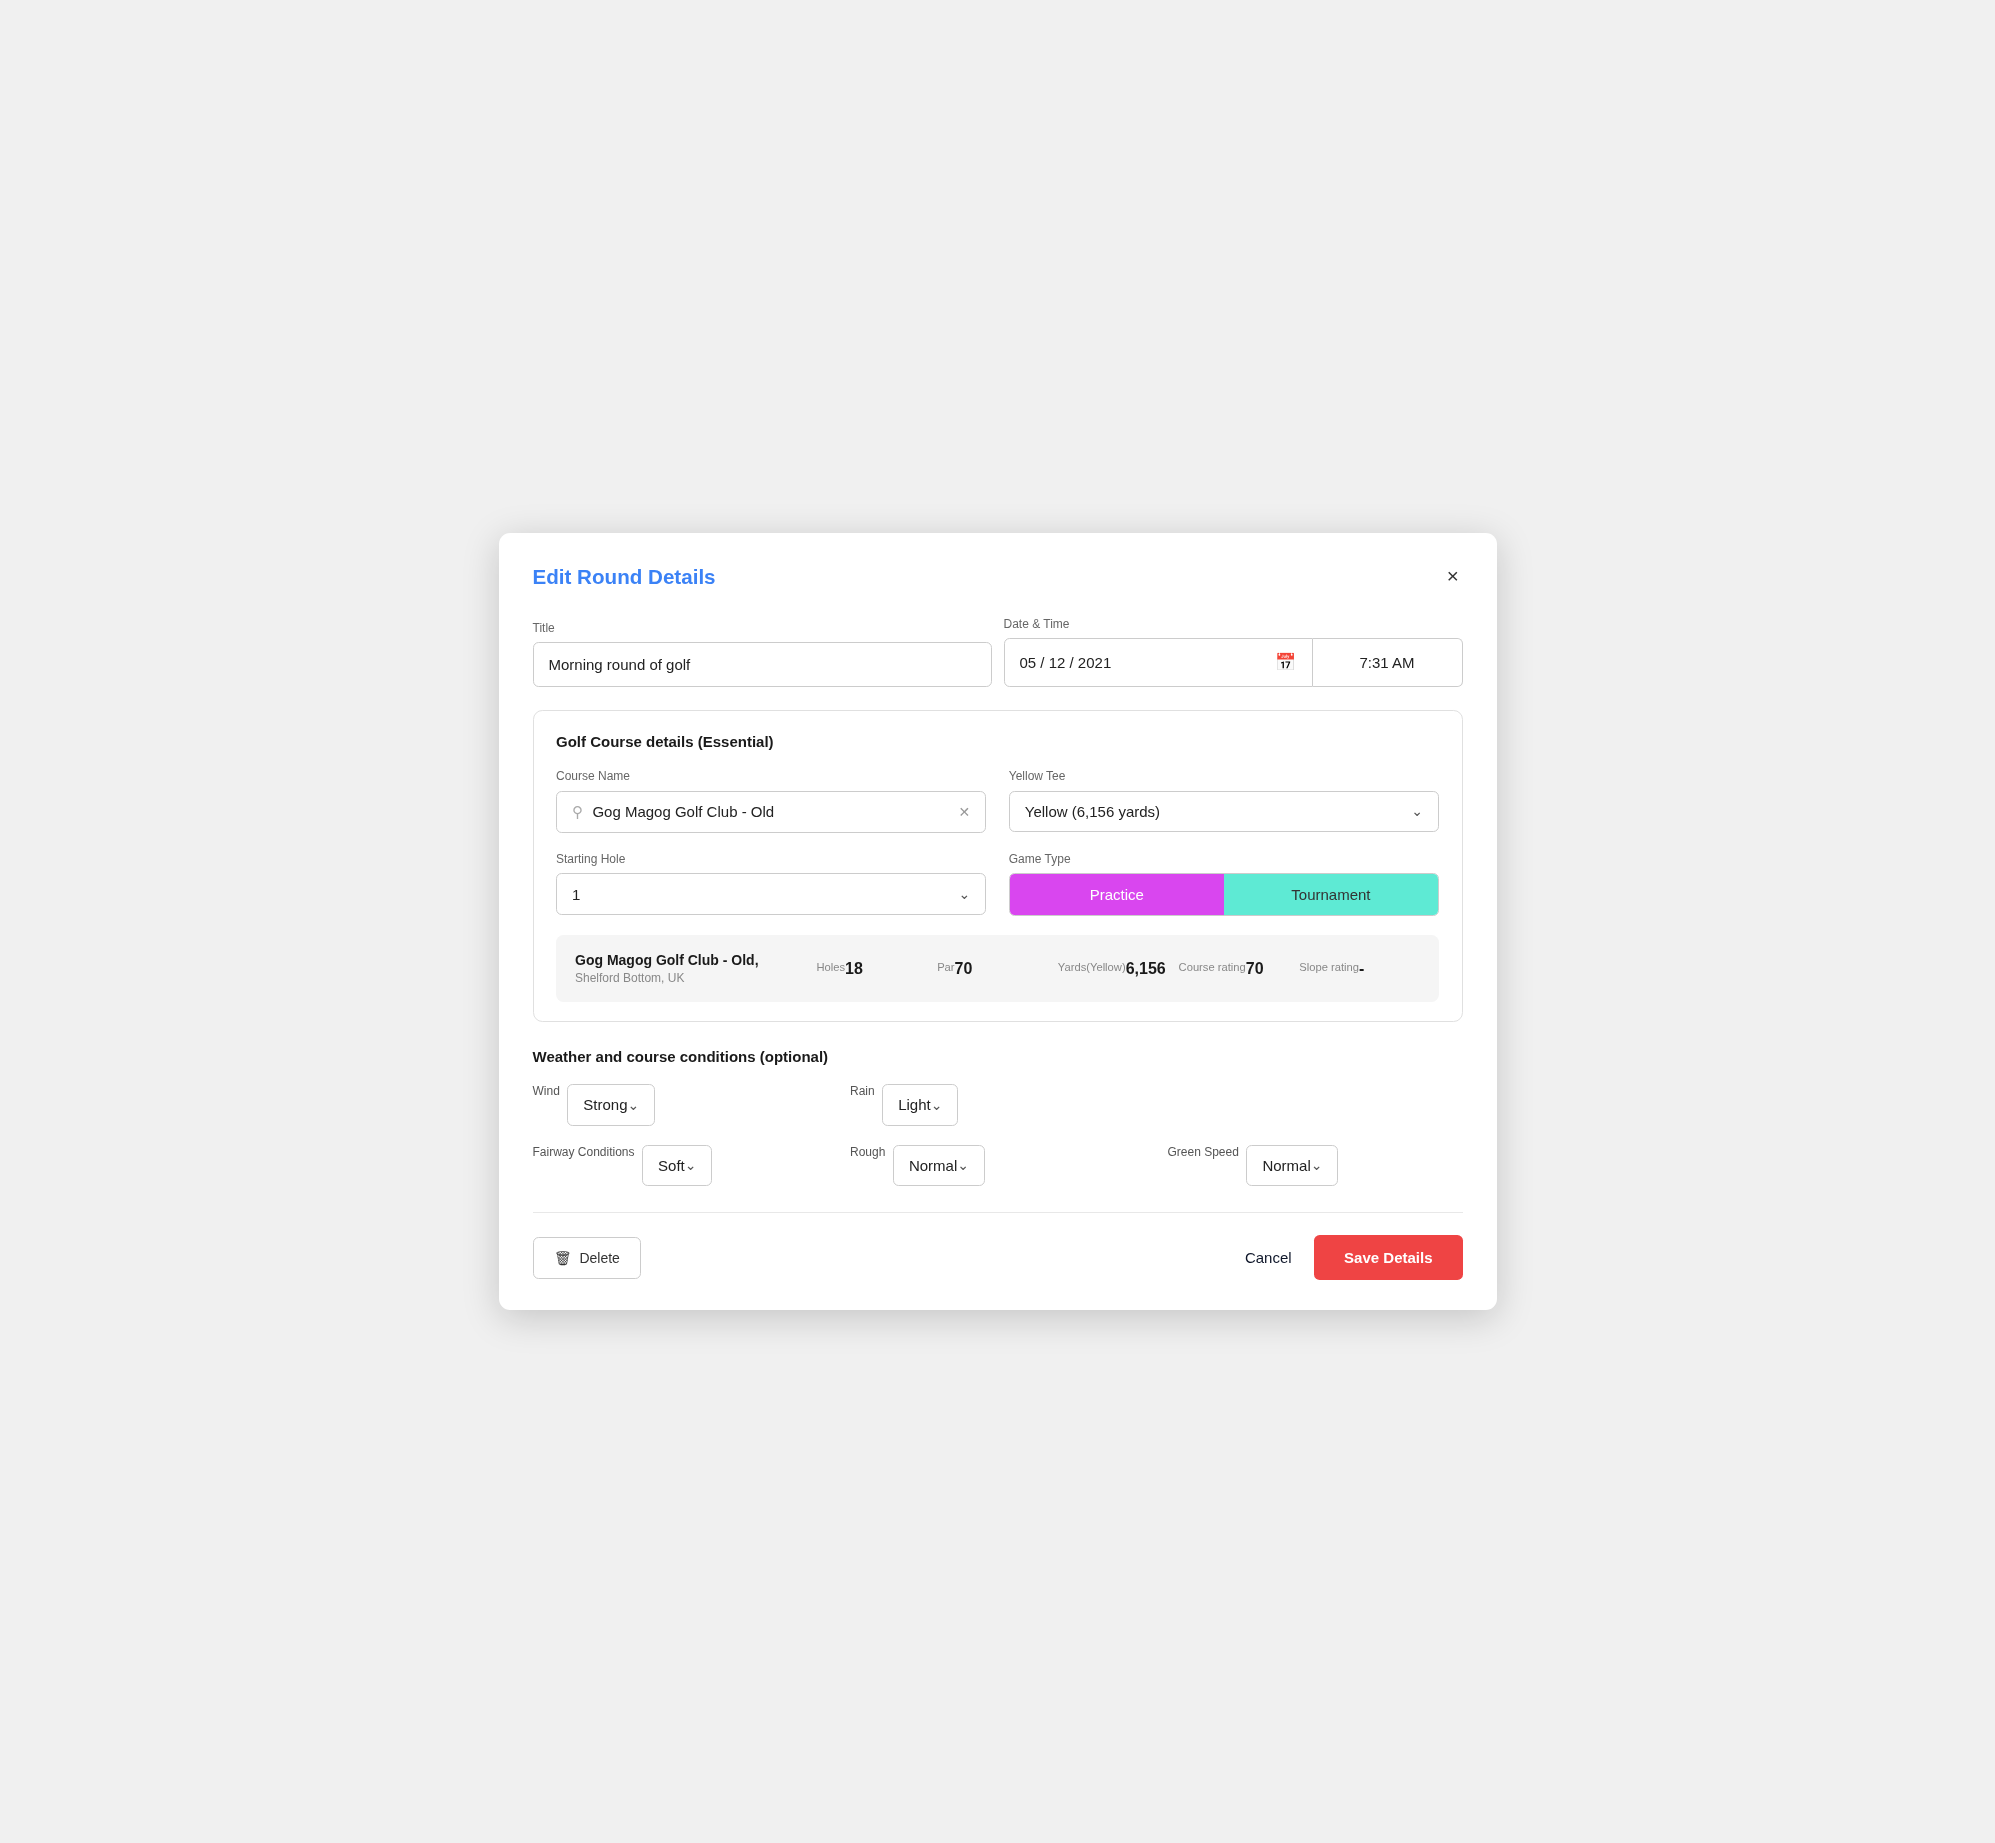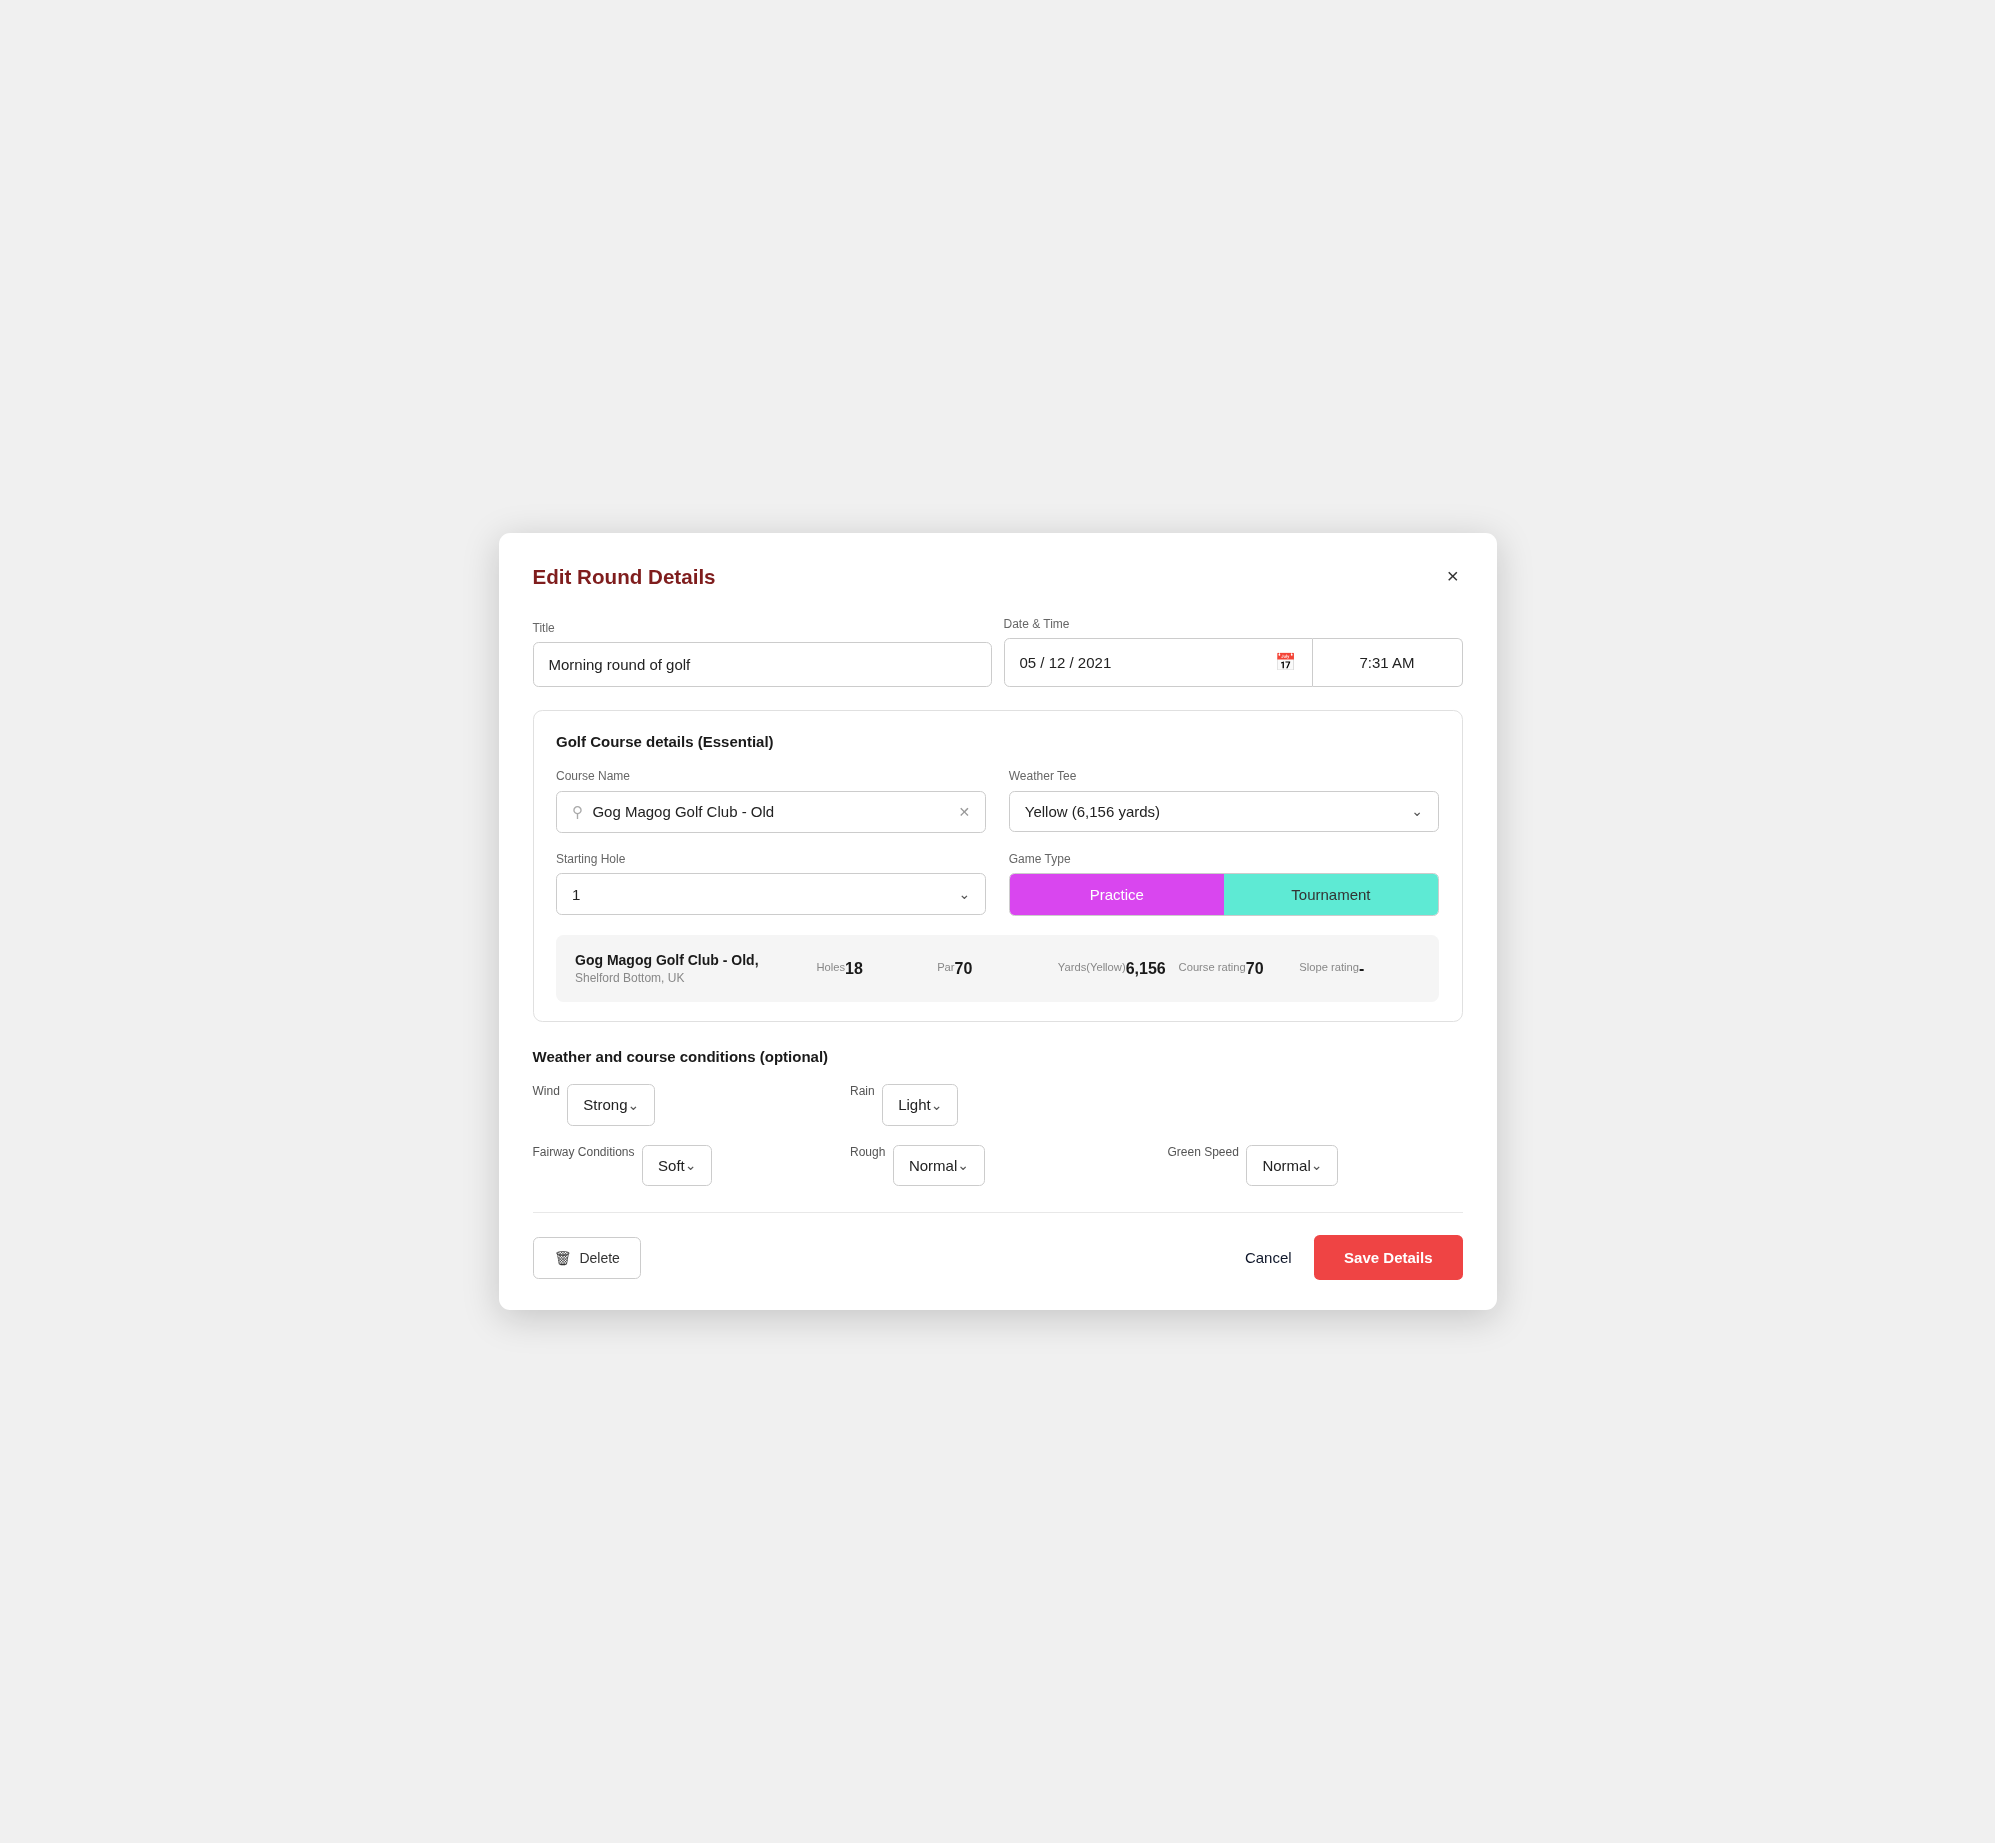--- a/index.html
+++ b/index.html
@@ -21,21 +21,21 @@
     }
     .modal-header {
       display: flex;
       justify-content: space-between;
       align-items: center;
       margin-bottom: 26px;
     }
     .modal-title {
       font-size: 20.6px;
       font-weight: 700;
-      color: #7f1d1d;
+      color: #3b82f6;
     }
     .close-btn {
       background: none;
       border: none;
       cursor: pointer;
       font-size: 20.6px;
       color: #333;
       line-height: 1;
       padding: 3.7px;
     }
@@ -342,21 +342,21 @@
       <div class="col-half">
         <span class="col-label">Course Name</span>
         <div class="search-input-wrap">
           <span class="search-icon">⚲</span>
           <span class="search-input-text">Gog Magog Golf Club - Old</span>
           <span class="clear-icon">✕</span>
         </div>
       </div>
 
       <div class="col-half">
-        <span class="col-label">Weather Tee</span>
+        <span class="col-label">Yellow Tee</span>
         <div class="select-wrap">
           <span class="select-value">Yellow (6,156 yards)</span>
           <span class="chevron-icon">⌄</span>
         </div>
       </div>
     </div>
 
     <div class="two-col">
 
       <div class="col-half">

